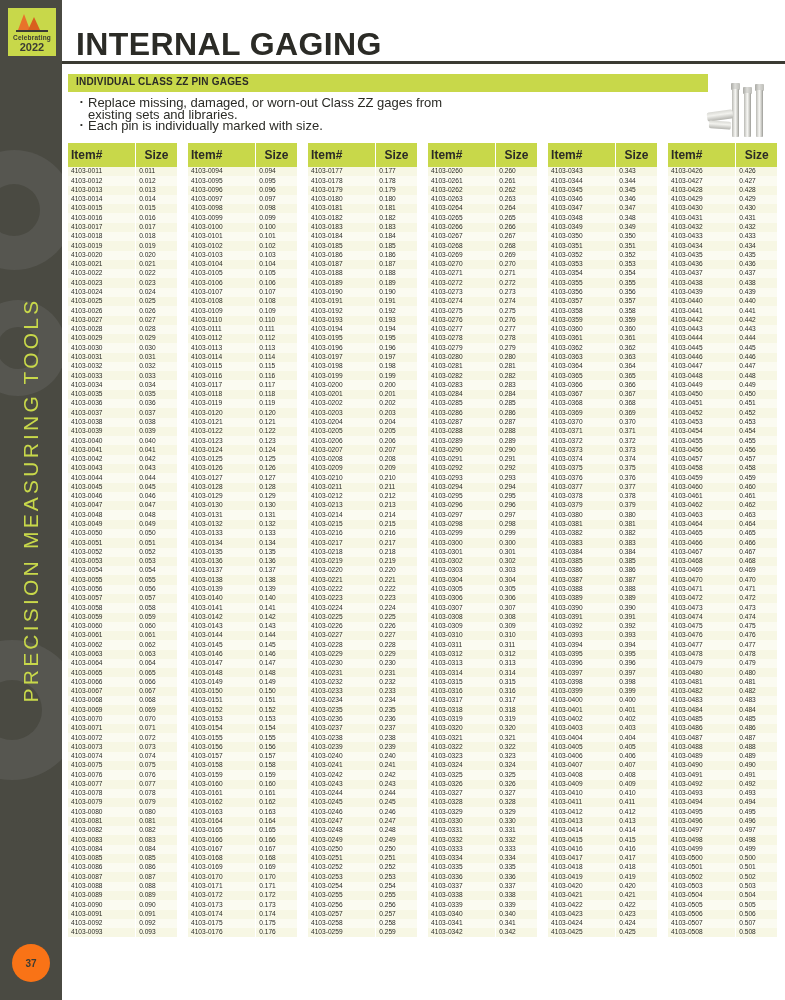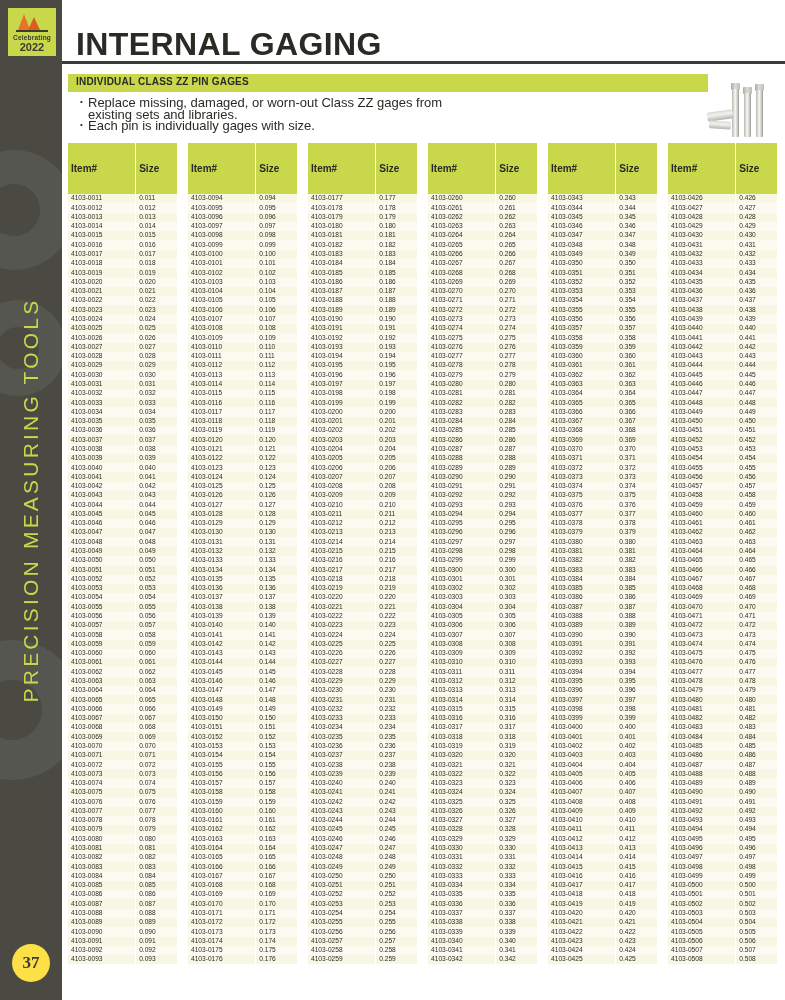--- a/index.html
+++ b/index.html
@@ -53,26 +53,25 @@
     letter-spacing: 3.2px;
     font-weight: 400;
     white-space: nowrap;
   }
 
   .page-badge {
     position: absolute;
     left: 12px; bottom: 18px;
     width: 38px; height: 38px;
     border-radius: 50%;
-    background: #fde047;
+    background: #f97316;
     color: #3b3b33;
-    font-size: 17px; font-weight: bold;
+    font-size: 10px; font-weight: bold;
     display: flex; align-items: center; justify-content: center;
     z-index: 5;
-    font-family: Liberation Serif, serif;
   }
 
   
   .celebrate {
     position: absolute; left: 8px; top: 8px;
     width: 48px; height: 48px;
     background: #c8d84a;
     color: #3b3b33;
     font-size: 7px;
     font-weight: bold;
@@ -163,28 +162,28 @@
     width: 710px;
   }
   table.pg {
     border-collapse: collapse;
     width: 710px;
     table-layout: fixed;
   }
   table.pg th {
     background: #c8d84a;
     color: #2b2b26;
-    font-size: 10px;
+    font-size: 12px;
     font-weight: bold;
     text-align: left;
-    padding: 20px 3px;
+    padding: 5px 3px;
     border-right: 1px solid #ffffff;
     height: 12px;
   }
-  table.pg th.size-col { text-align: left; }
+  table.pg th.size-col { text-align: center; }
   table.pg td {
     font-size: 6.6px;
     color: #2b2b26;
     padding: 0.35px 3px;
     border-right: 1px solid #ffffff;
     line-height: 8.6px;
     white-space: nowrap;
   }
   table.pg tbody tr:nth-child(odd) td { background: #f7f7e4; }
   table.pg tbody tr:nth-child(even) td { background: #fbfbf1; }
@@ -221,21 +220,21 @@
   </div>
 
   <div class="hero">
     <div class="hero-green"></div>
     <div class="section-title">INDIVIDUAL CLASS ZZ PIN GAGES</div>
 
     <div class="bullets">
       <div class="col colA">
         <ul>
           <li>Replace missing, damaged, or worn-out Class ZZ gages from existing sets and libraries.</li>
-          <li>Each pin is individually gages with size.</li>
+          <li>Each pin is individually marked with size.</li>
         </ul>
       </div>
     </div>
 
     <div class="pins-photo">
       <div class="pin-cap" style="left:26px; top:14px;"></div>
       <div class="pin" style="left:27px; top:20px; height:48px;"></div>
       <div class="pin-cap" style="left:38px; top:18px;"></div>
       <div class="pin" style="left:39px; top:24px; height:44px;"></div>
       <div class="pin-cap" style="left:50px; top:15px;"></div>

